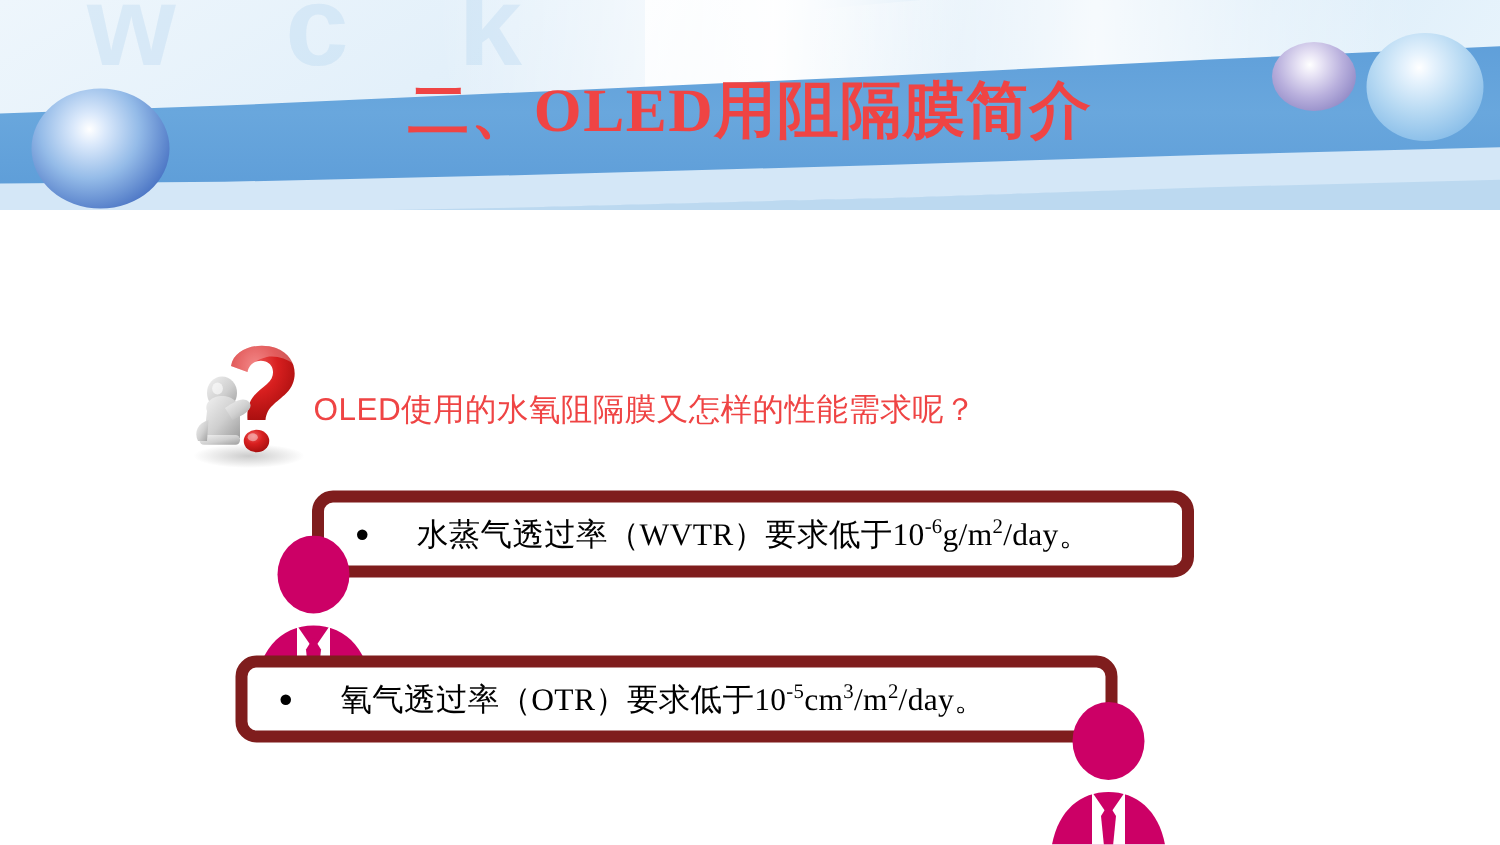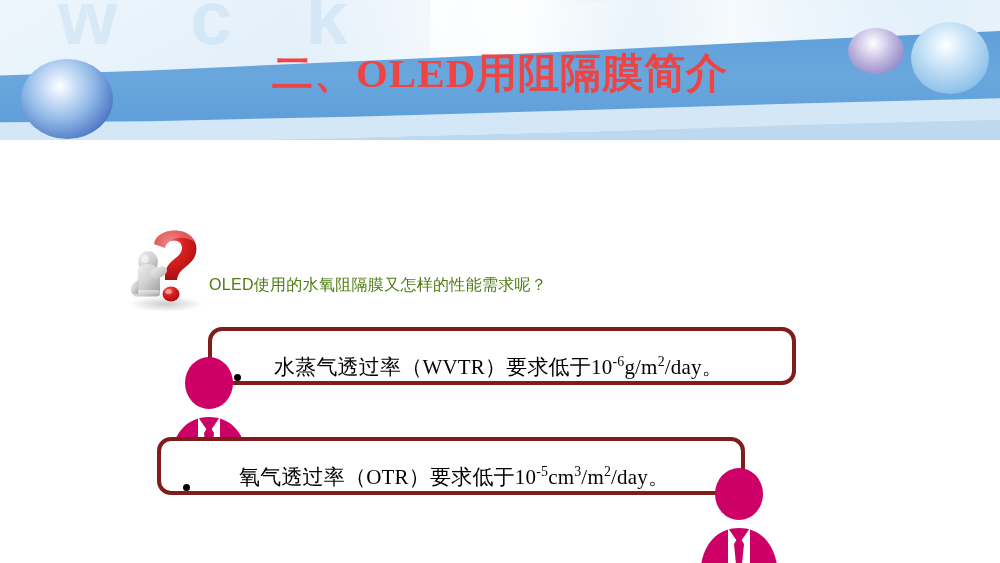--- a/index.html
+++ b/index.html
@@ -53,27 +53,27 @@
 
   
   .para{position:absolute;left:60px;top:136px;width:890px;
     font-family:"Liberation Serif","DejaVu Serif",serif;
     font-size:23px;color:#000;line-height:45px;text-align:justify;letter-spacing:.2px;}
 
   
   .qmark{position:absolute;left:120px;top:228px;width:90px;height:85px;}
   .qtext{position:absolute;left:209px;top:259px;
     font-family:"Liberation Sans","DejaVu Sans",sans-serif;
-    font-size:16px;color:#4d7c0f;white-space:nowrap;letter-spacing:.3px;margin-top:16px;}
+    font-size:21px;color:#ef4444;white-space:nowrap;letter-spacing:.3px;}
 
   
-  .callout{position:absolute;background:#fff;border:4px solid #7f1d1d;border-radius:14px;
-    box-sizing:border-box;display:flex;align-items:flex-end;}
+  .callout{position:absolute;background:#fff;border:8px solid #7f1d1d;border-radius:14px;
+    box-sizing:border-box;display:flex;align-items:center;}
   .callout-1{left:208px;top:327px;width:588px;height:58px;}
-  .callout-2{left:157px;top:437px;width:588px;height:58px;gap:16px;}
+  .callout-2{left:157px;top:437px;width:588px;height:58px;}
   .c-bullet{width:7px;height:7px;background:#000;border-radius:50%;
     margin-left:22px;margin-right:0;flex:0 0 auto;}
   .c-text{margin-left:33px;font-family:"Liberation Serif","DejaVu Serif",serif;
     font-size:21px;color:#000;white-space:nowrap;letter-spacing:.2px;}
   .c-text sup{font-size:.66em;vertical-align:super;line-height:0;}
 
   
   .person{position:absolute;width:82px;height:110px;}
   .person-1{left:168px;top:357px;}
   .person-2{left:698px;top:468px;}

